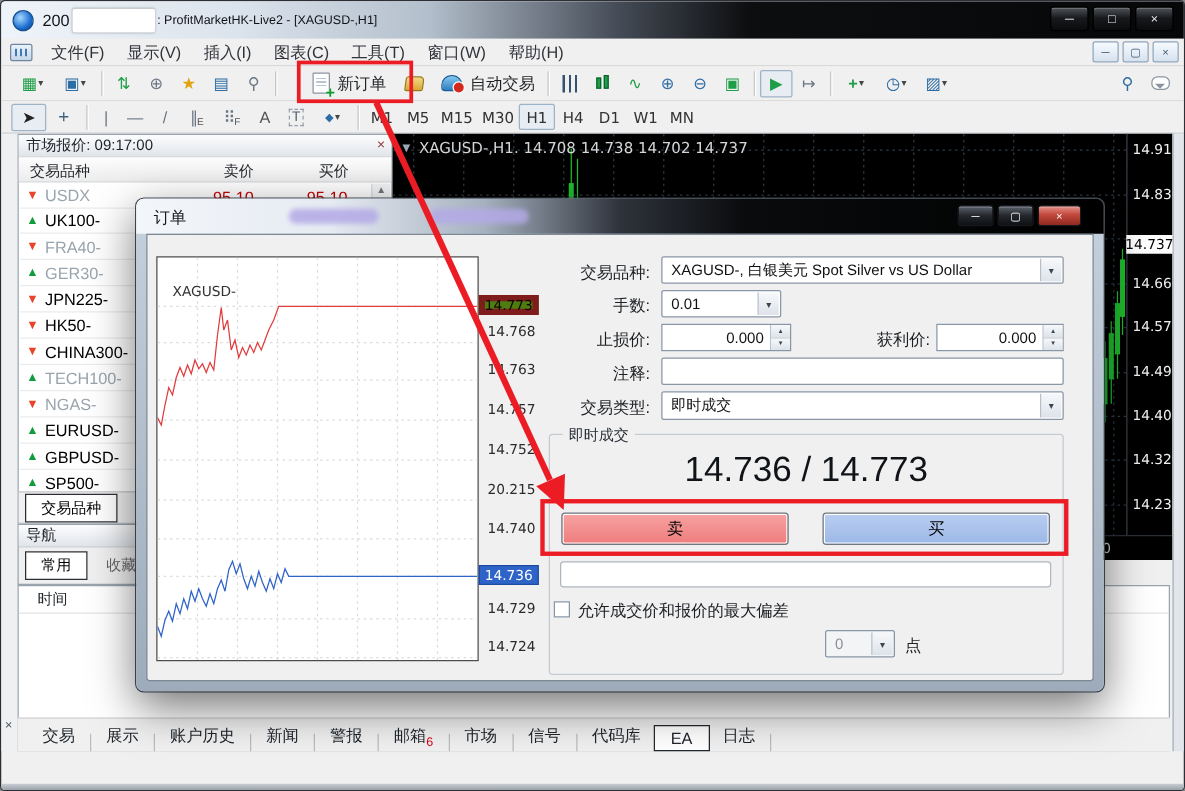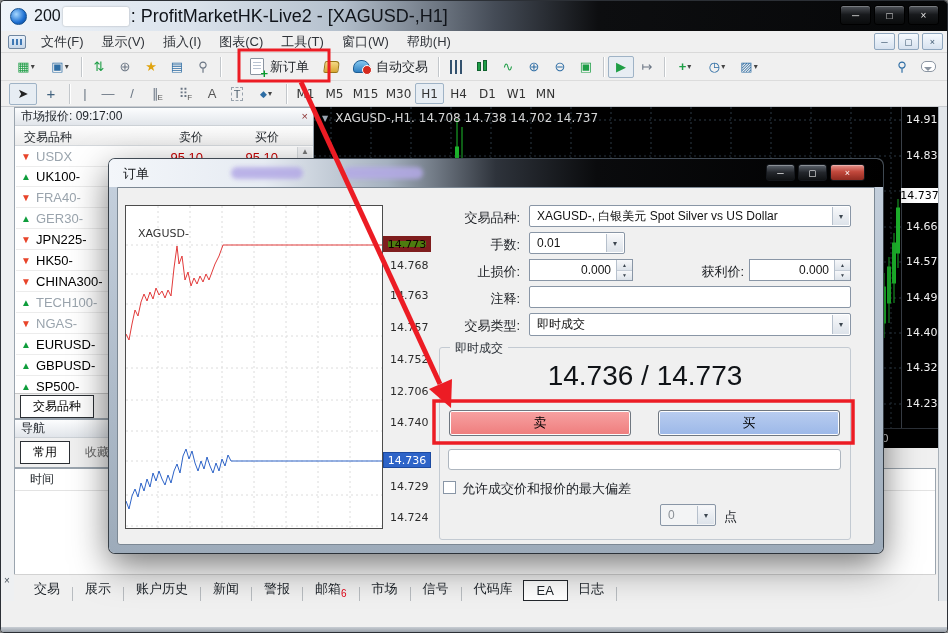--- a/index.html
+++ b/index.html
@@ -3,23 +3,23 @@
 <meta charset="utf-8">
 <style>
 *{margin:0;padding:0;box-sizing:border-box}
 html,body{width:948px;height:633px;background:#888}
 .app{position:relative;width:948px;height:633px;background:#f0f0f0;font-family:"Liberation Sans",sans-serif;overflow:hidden;border:1px solid #2c3036;border-radius:4px}
 
 
 .titlebar{position:absolute;left:0;top:0;width:948px;height:30px;display:flex;align-items:center;border-radius:4px 4px 0 0;
 background:linear-gradient(90deg,#eff4fa 0%,#dbe3ec 20%,#b3bfcc 36%,#454c57 52%,#0d0e10 63%,#060708 100%)}
 .logo{width:17px;height:17px;border-radius:50%;background:radial-gradient(circle at 35% 35%,#a6d8ff,#1d6fd1 60%,#0b3e86);margin:0 7px 0 9px;border:1px solid #14508f;flex:none}
-.tb-account{font-size:16px;color:#101418}
+.tb-account{font-size:13px;color:#101418}
 .censor{width:66px;height:19px;background:#fff;border-radius:2px;margin:0 2px;box-shadow:0 0 2px rgba(0,0,0,.3);flex:none}
-.tb-title{font-size:18px;color:#10141a;white-space:nowrap}
+.tb-title{font-size:10px;color:#10141a;white-space:nowrap}
 .winbtns{position:absolute;right:10px;top:4px;display:flex;gap:3px}
 .wbtn{width:31px;height:20px;border:1px solid #000;border-radius:3px;background:linear-gradient(#50545a,#17191c 48%,#0a0b0c);color:#e8e8e8;font-size:10px;display:flex;align-items:center;justify-content:center;box-shadow:inset 0 1px 0 rgba(255,255,255,.25)}
 
 
 .menubar{position:absolute;left:0;top:30px;width:948px;height:22px;background:#f0f0f0;border-bottom:1px solid #d9d9d9;display:flex;align-items:center;font-size:13px;color:#30343a}
 .menu-ic{width:18px;height:14px;margin:0 6px 0 7px;border:1px solid #6f86a0;background:linear-gradient(#eaf2fb,#c6d6e8);position:relative;border-radius:2px;flex:none}
 .menu-ic::after{content:"";position:absolute;left:3px;top:3px;right:3px;bottom:3px;background:repeating-linear-gradient(90deg,#3f78b4 0 2px,transparent 2px 4px)}
 .menu-item{padding:0 9px;height:100%;display:flex;align-items:center}
 .mdibtns{position:absolute;right:6px;top:2px;display:flex;gap:3px}
 .mdibtn{width:21px;height:17px;background:linear-gradient(#f6fafe,#d7e2ef);border:1px solid #8fa6bd;border-radius:2px;color:#3c566e;font-size:9px;display:flex;align-items:center;justify-content:center}
@@ -507,21 +507,21 @@
           <polyline fill="none" stroke="#e23b3b" stroke-width="1" points="0,128 3,134 6,118 9,104 12,110 15,96 18,88 21,95 24,86 27,93 30,82 33,89 36,85 39,92 42,84 45,90 48,62 51,40 53,58 56,50 59,74 62,66 65,80 68,72 71,78 74,70 77,76 80,68 83,74 86,66 89,58 93,50 97,39 256,39"></polyline>
           <polyline fill="none" stroke="#2e64c8" stroke-width="1" points="0,295 3,303 6,290 9,283 12,291 15,277 18,285 21,273 24,281 27,267 30,275 33,265 36,273 39,279 42,269 45,277 48,265 51,258 54,267 57,250 60,243 63,253 66,245 69,257 72,265 75,255 78,263 81,251 84,260 87,267 90,257 93,265 96,253 99,260 102,249 105,255 256,255"></polyline>
         </svg>
       </div>
 
       <span class="tbox ask" style="top:48px">14.773</span>
       <span class="tlab" style="top:71px">14.768</span>
       <span class="tlab" style="top:101px">14.763</span>
       <span class="tlab" style="top:133px">14.757</span>
       <span class="tlab" style="top:165px">14.752</span>
-      <span class="tlab" style="top:197px">12.706</span>
+      <span class="tlab" style="top:197px">20.215</span>
       <span class="tlab" style="top:228px">14.740</span>
       <span class="tbox bid" style="top:264px">14.736</span>
       <span class="tlab" style="top:292px">14.729</span>
       <span class="tlab" style="top:323px">14.724</span>
 
       <span class="flbl" style="top:21px">交易品种:</span>
       <div class="combo" style="left:411px;top:17px;width:322px;height:22px">
         <span>XAGUSD-, 白银美元 Spot Silver vs US Dollar</span>
         <span class="arr">▾</span>
       </div>

